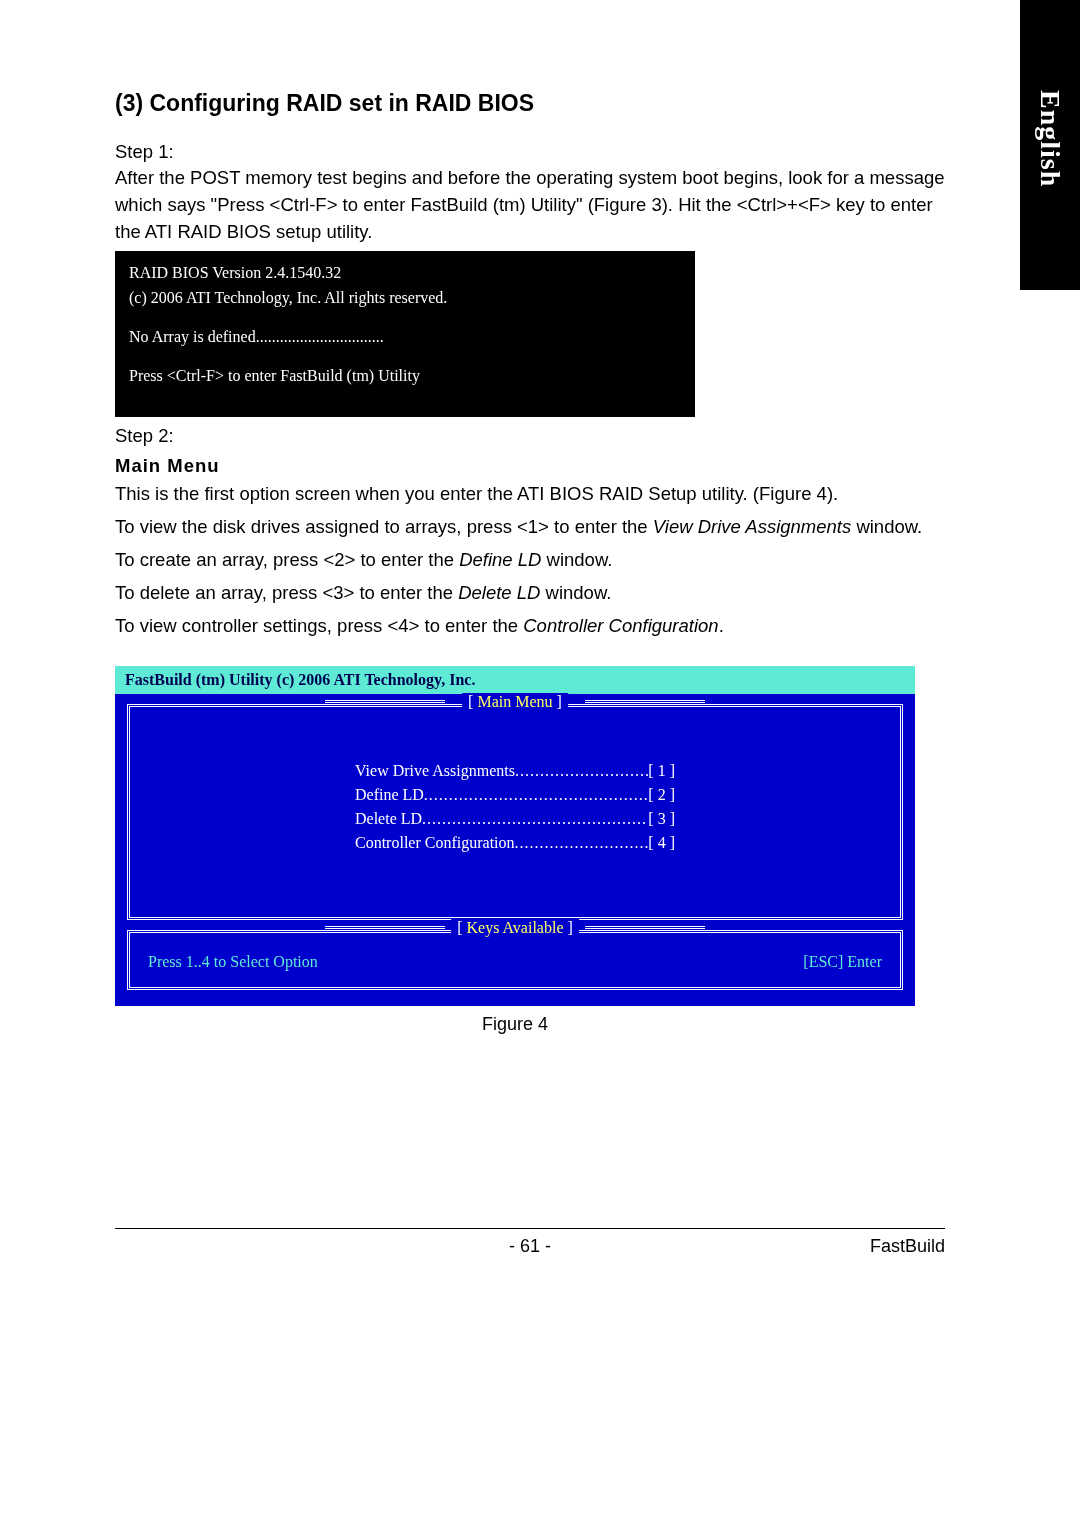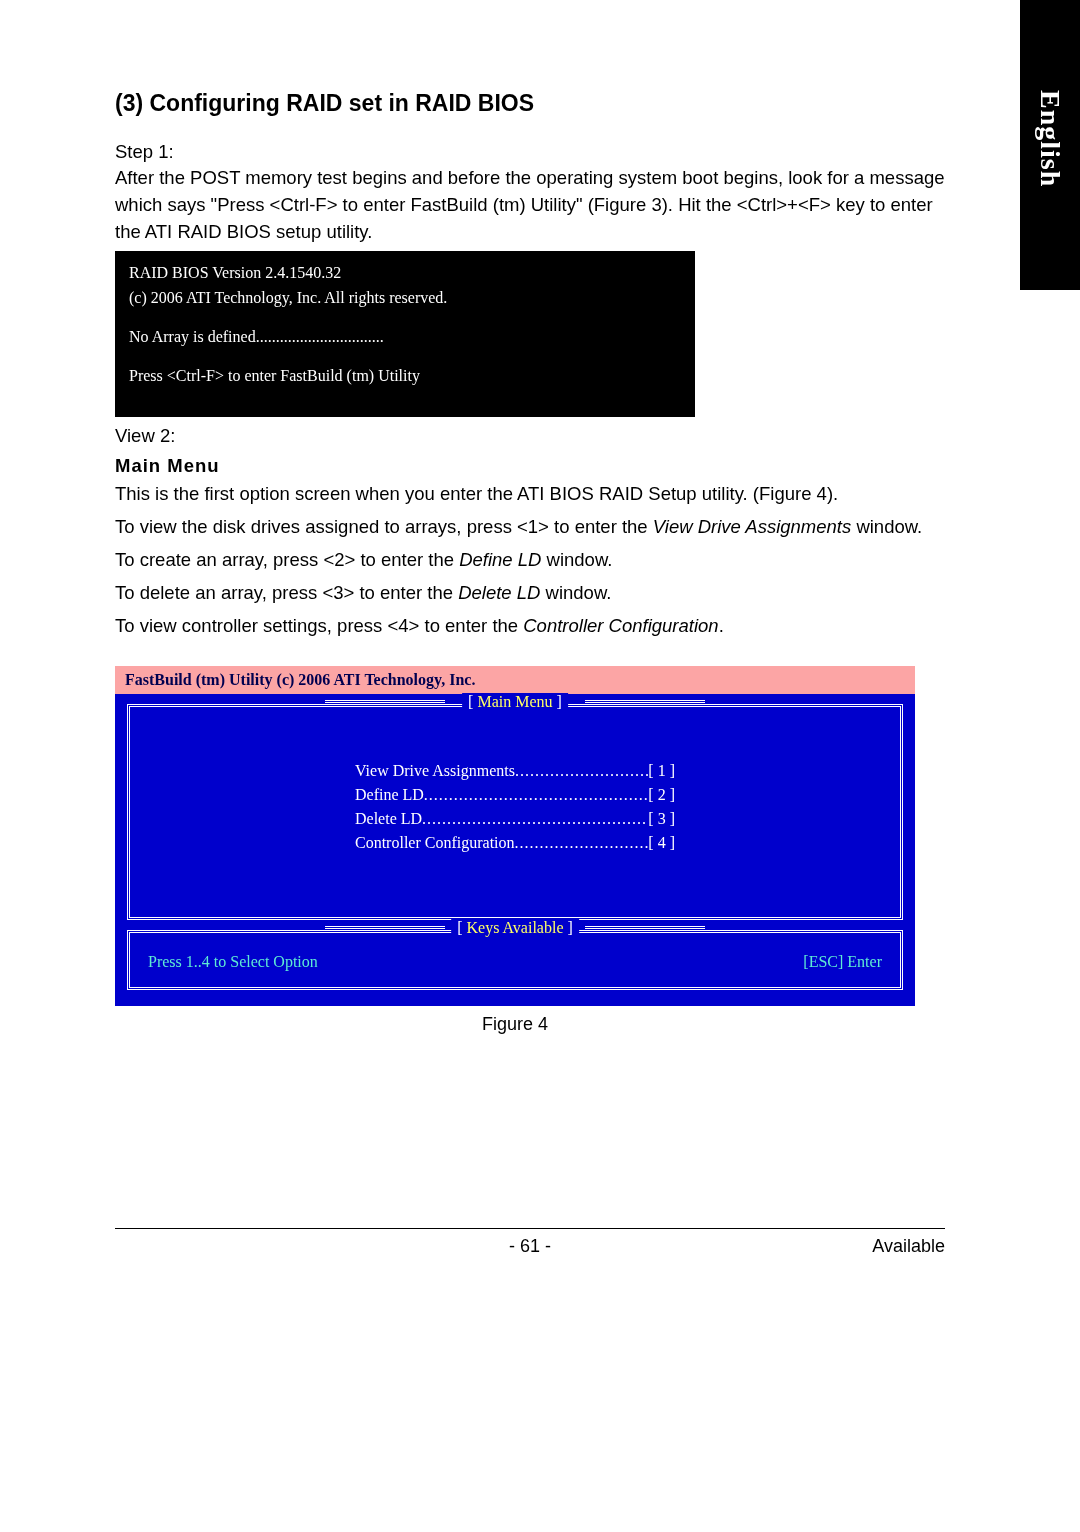--- a/index.html
+++ b/index.html
@@ -79,21 +79,21 @@
   
   .fig4 {
     width: 800px;
     background: #0000cc;
     color: #fff;
     font-family: "Times New Roman", serif;
     margin-top: 26px;
     padding-bottom: 10px;
   }
   .fig4-header {
-    background: #fca5a5;
+    background: #5eead4;
     color: #000050;
     font-size: 16px;
     font-weight: bold;
     padding: 5px 10px;
     margin-top: 16px;
   }
   .fig4-section {
     margin: 10px 12px 6px 12px;
     position: relative;
   }
@@ -191,21 +191,21 @@
 
   <div class="fig3">
     <div>RAID BIOS Version 2.4.1540.32</div>
     <div>(c) 2006 ATI Technology, Inc. All rights reserved.</div>
     <div style="height:14px"></div>
     <div>No Array is defined................................</div>
     <div style="height:14px"></div>
     <div>Press &lt;Ctrl-F&gt; to enter FastBuild (tm) Utility</div>
   </div>
 
-  <p class="body-text" style="margin-top:6px">View 2:</p>
+  <p class="body-text" style="margin-top:6px">Step 2:</p>
   <p class="subhead">Main Menu</p>
 
   <p class="body-text">This is the first option screen when you enter the ATI BIOS RAID Setup utility. (Figure 4).</p>
   <p class="body-text">
     <span>To view the disk drives assigned to arrays, press &lt;1&gt; to enter the </span><span class="italic">View Drive Assignments</span><span> window.</span>
   </p>
   <p class="body-text">
     <span>To create an array, press &lt;2&gt; to enter the </span><span class="italic">Define LD</span><span> window.</span>
   </p>
   <p class="body-text">
@@ -270,14 +270,14 @@
   </div>
 
   <div class="fig-caption" style="width:800px">Figure 4</div>
 
 </div>
 
 <div class="footer-rule"></div>
 <div class="footer">
   <span></span>
   <span class="footer-center">- 61 -</span>
-  <span>Available</span>
+  <span>FastBuild</span>
 </div>
 
 </body></html>

